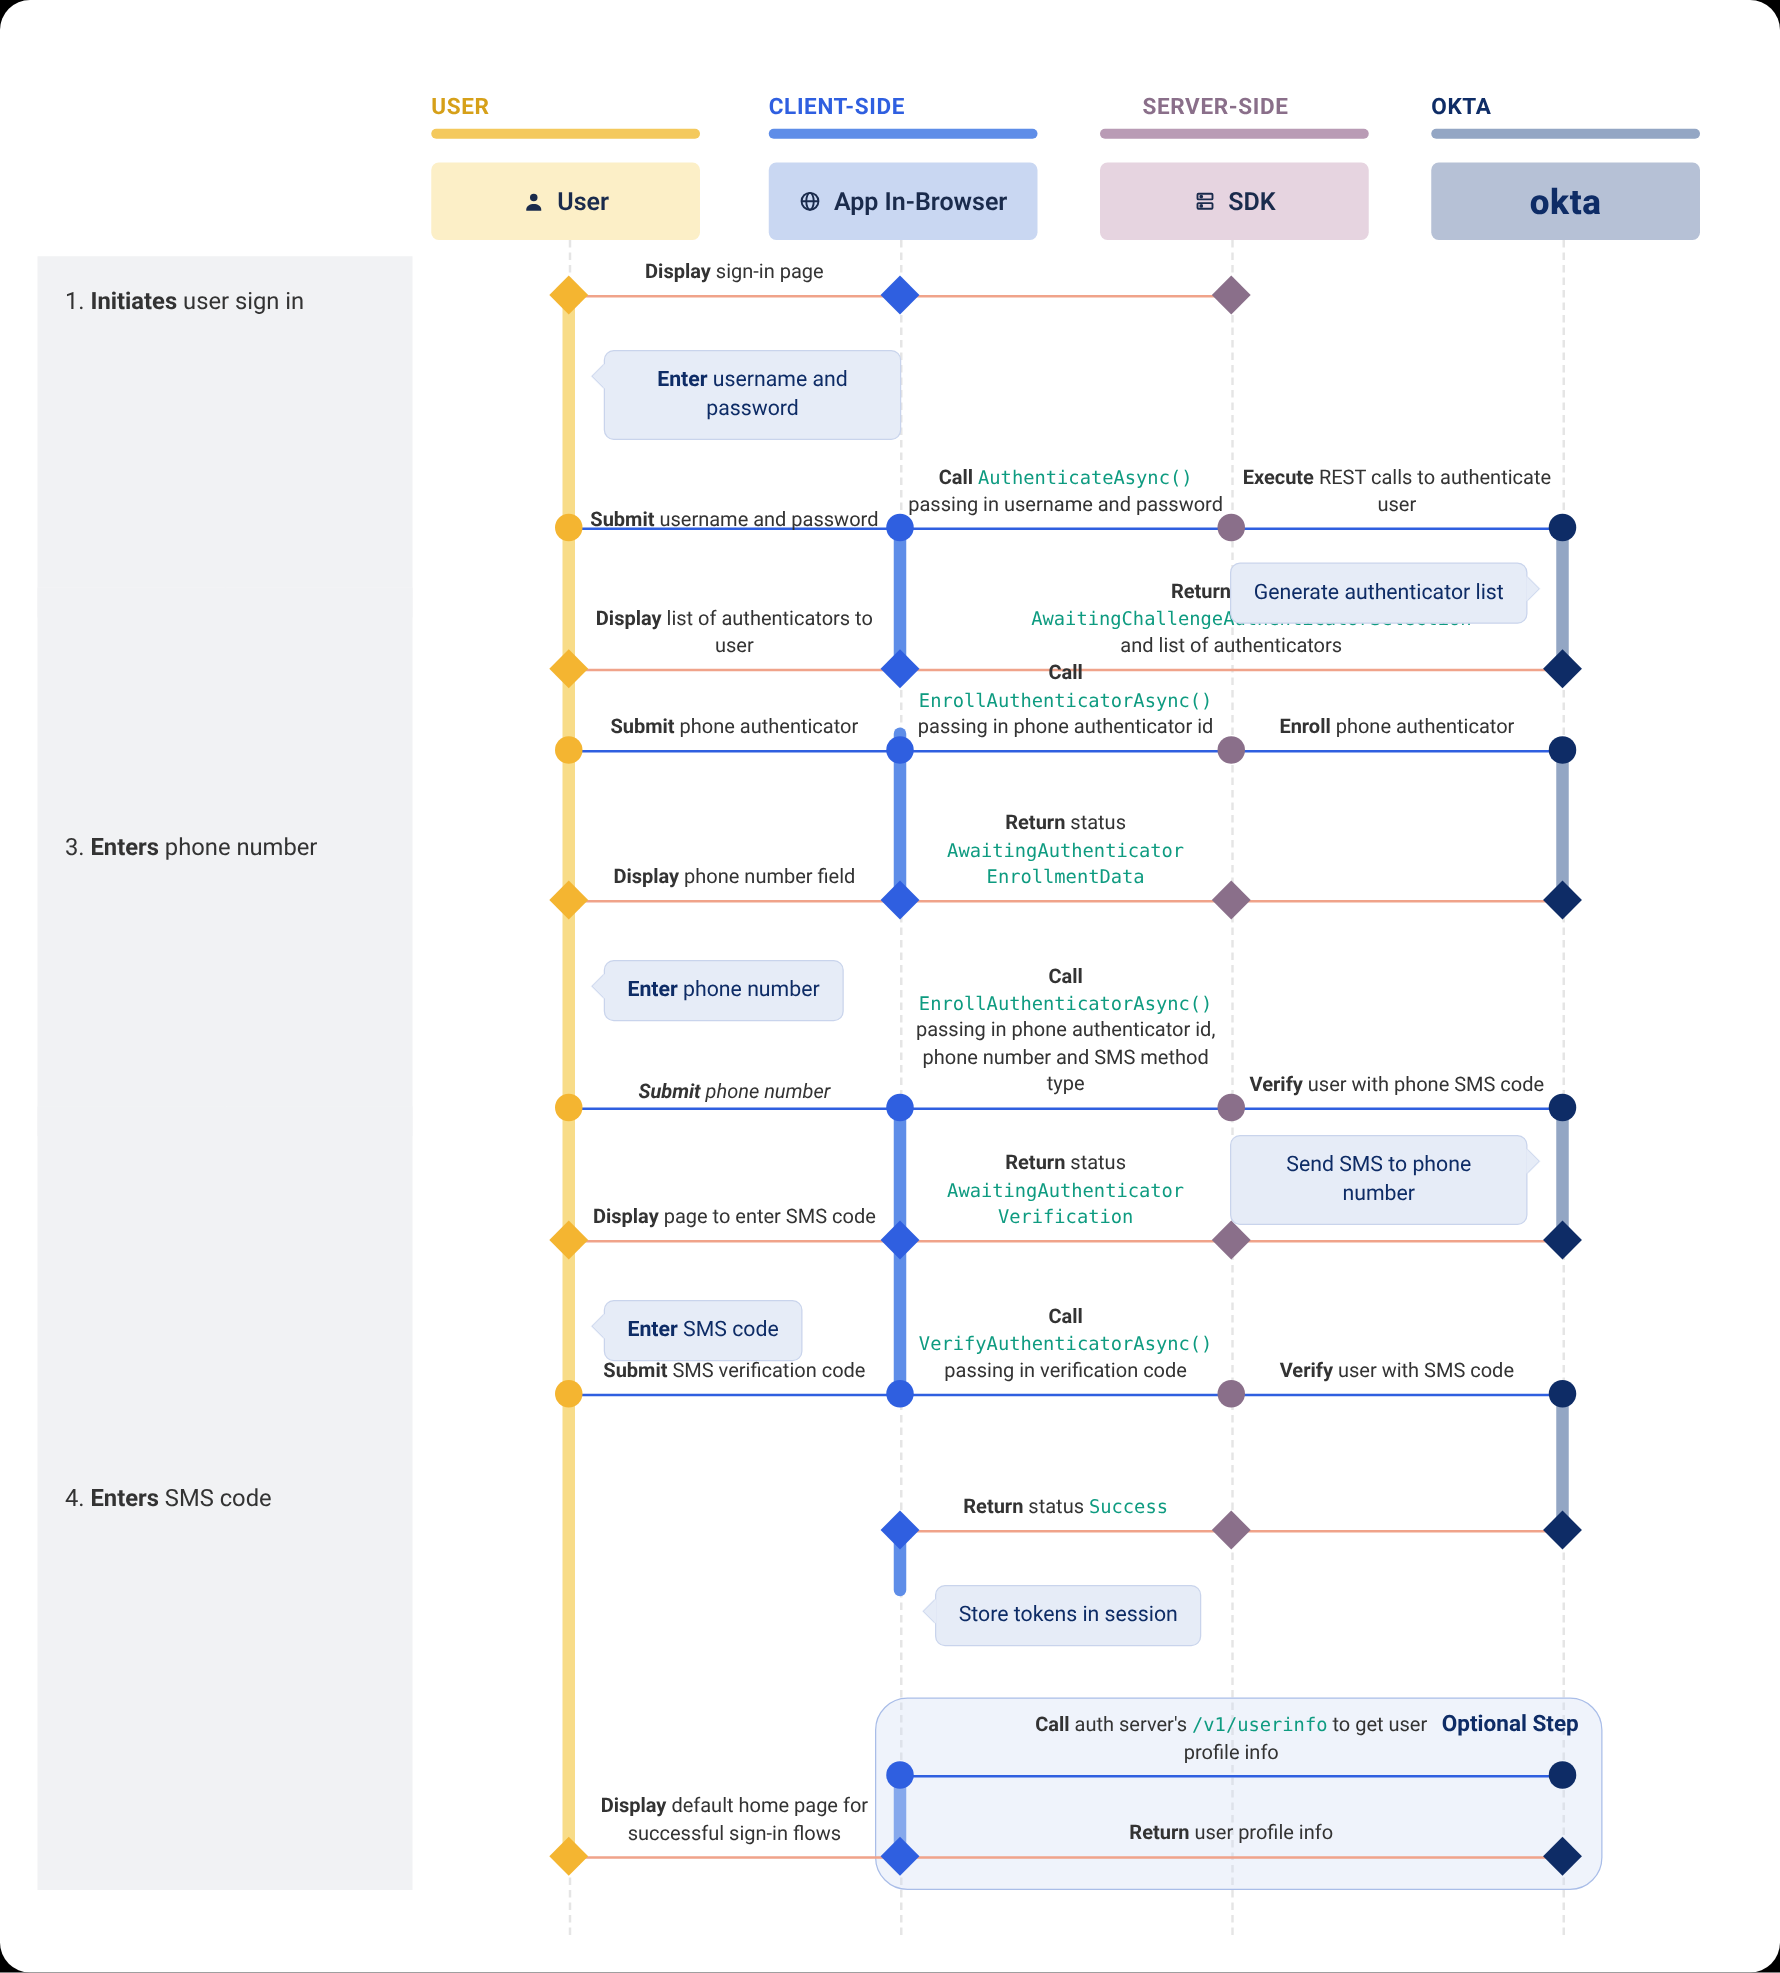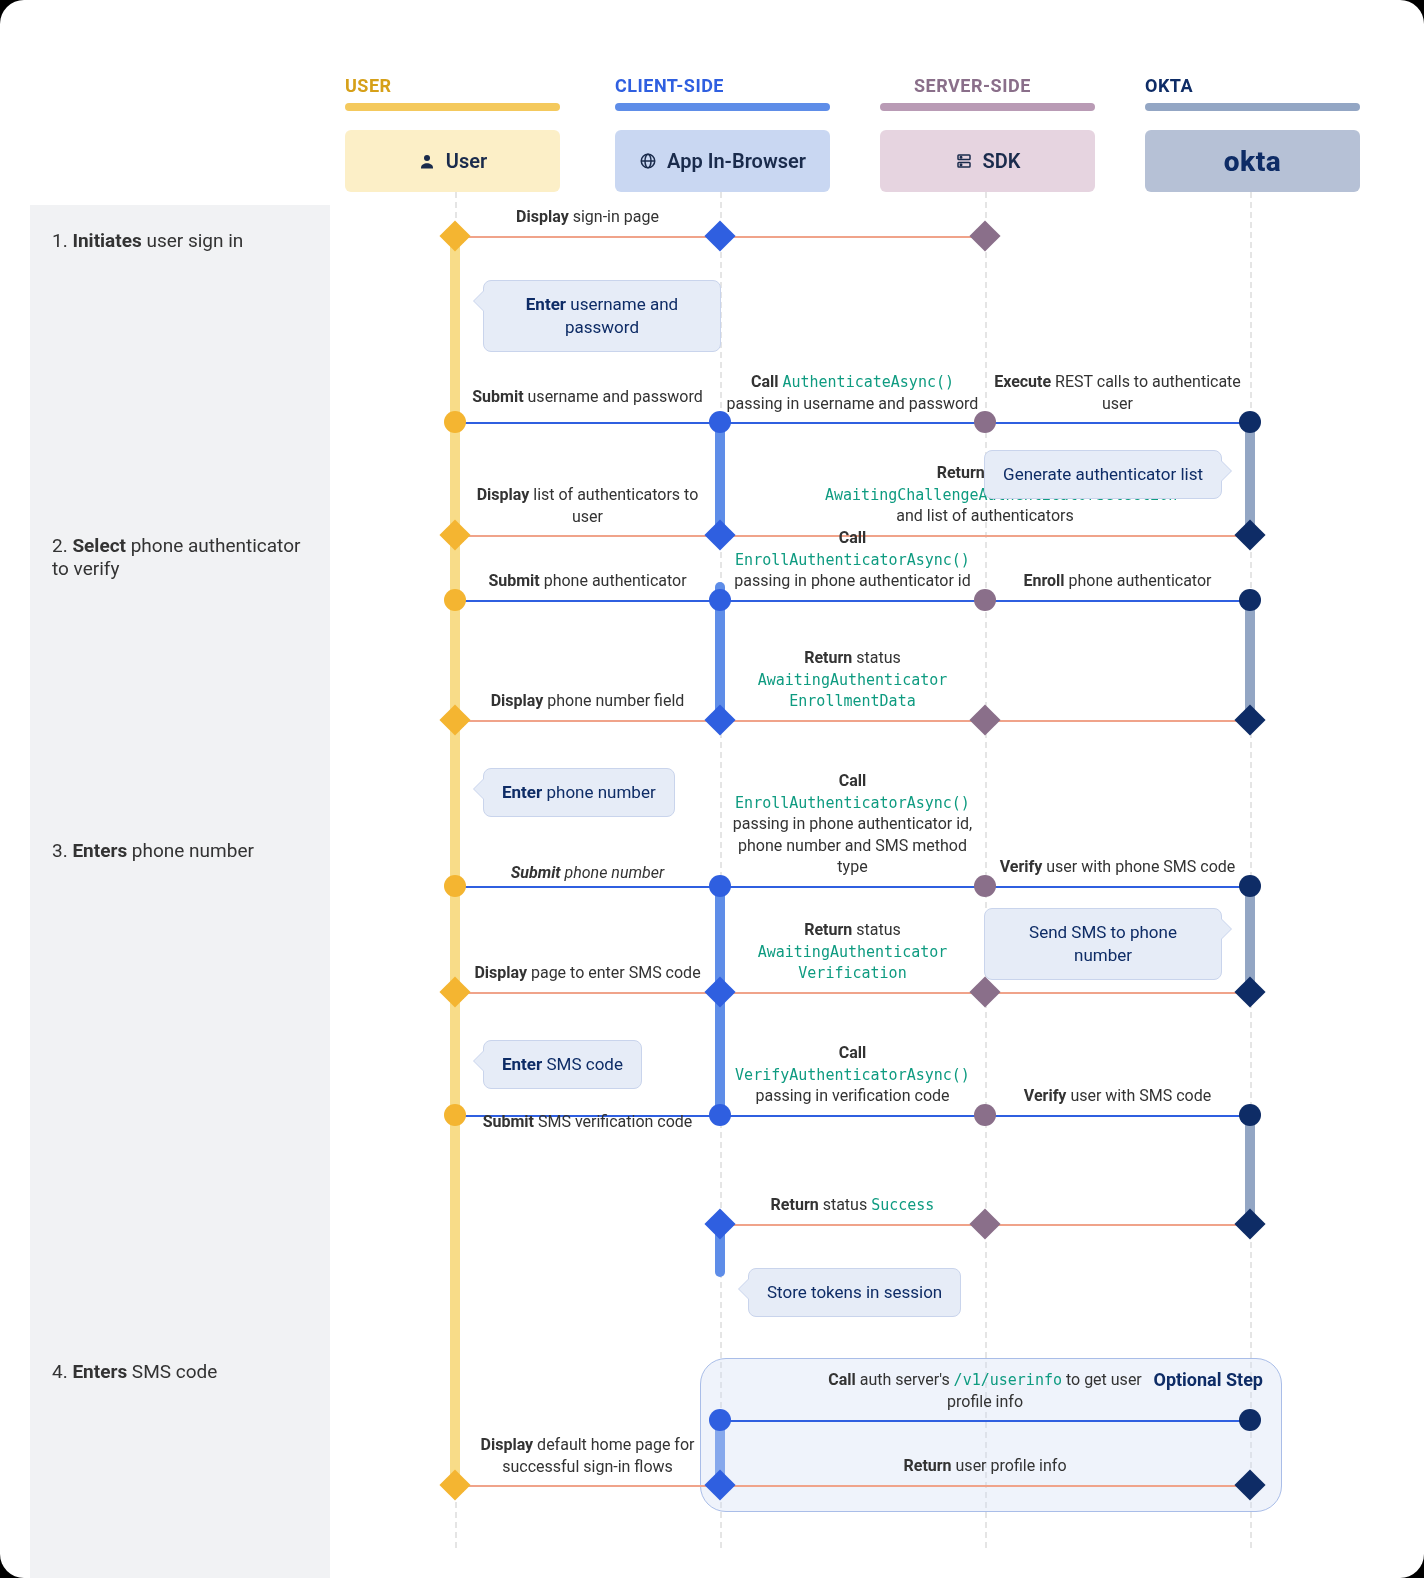--- a/index.html
+++ b/index.html
@@ -120,23 +120,20 @@
       <div class="lifeline-seg" style="left: 1245px; top: 420px; height: 113px; background: rgb(147, 166, 196);"></div>
       <div class="lifeline-seg" style="left: 1245px; top: 598px; height: 120px; background: rgb(147, 166, 196);"></div>
       <div class="lifeline-seg" style="left: 1245px; top: 884px; height: 106px; background: rgb(147, 166, 196);"></div>
       <div class="lifeline-seg" style="left: 1245px; top: 1113px; height: 109px; background: rgb(147, 166, 196);"></div>
     </div>
 
   <div class="steps" id="steps">
       <div class="step" style="height: 265px; display: flex; box-sizing: border-box;">
         <span>1. <b>Initiates</b> user sign in</span>
       </div>
-      <div class="step" style="height: 173px; display: flex; align-items: center; box-sizing: border-box;">
-        <span>2. <b>Select</b> phone authenticator to verify</span>
-      </div>
       <div class="step" style="height: 415px; display: flex; align-items: center; box-sizing: border-box;">
         <span>3. <b>Enters</b> phone number</span>
       </div>
       <div class="step" style="height: 627px; display: flex; align-items: center; box-sizing: border-box;">
         <span>4. <b>Enters</b> SMS code</span>
       </div>
     </div>
 
   <div class="optional" id="optional" style="top: 1358px; left: 700px; width: 580px; height: 152px; border-radius: 26px;">
     <div class="title">Optional Step</div>
@@ -150,21 +147,21 @@
       <div class="node d n-client" style="left: 720px; top: 236px;"></div>
       <div class="node d n-server" style="left: 985px; top: 236px;"></div>
       <div class="msg" style="left: 587.5px; top: 228px; transform: translate(-50%, -100%); width: 255px;"><b>Display</b> sign-in page</div>
       <div class="arrow blue ltr" style="left: 455px; width: 795px; top: 422px;">
         <div class="head"></div>
       </div>
       <div class="node n-user" style="left: 455px; top: 422px;"></div>
       <div class="node n-client" style="left: 720px; top: 422px;"></div>
       <div class="node n-server" style="left: 985px; top: 422px;"></div>
       <div class="node n-okta" style="left: 1250px; top: 422px;"></div>
-      <div class="msg" style="left: 587.5px; top: 408px; transform: translate(-50%, -100%); width: 255px;"><b>Submit</b> username and password</div>
+      <div class="msg" style="left: 587.5px; top: 426px; transform: translate(-50%, -100%); width: 255px;"><b>Submit</b> username and password</div>
       <div class="msg" style="left: 852.5px; top: 414px; transform: translate(-50%, -100%); width: 255px;"><b>Call </b><span class="code">AuthenticateAsync()</span> passing in username and password</div>
       <div class="msg" style="left: 1117.5px; top: 414px; transform: translate(-50%, -100%); width: 255px;"><b>Execute</b> REST calls to authenticate user</div>
       <div class="arrow salmon rtl" style="left: 455px; width: 795px; top: 535px;">
         <div class="head"></div>
       </div>
       <div class="node d n-user" style="left: 455px; top: 535px;"></div>
       <div class="node d n-client" style="left: 720px; top: 535px;"></div>
       <div class="node d n-okta" style="left: 1250px; top: 535px;"></div>
       <div class="msg" style="left: 587.5px; top: 527px; transform: translate(-50%, -100%); width: 255px;"><b>Display</b> list of authenticators to user</div>
       <div class="msg" style="left: 985px; top: 527px; transform: translate(-50%, -100%); width: 320px;"><b>Return</b> status <span class="code">AwaitingChallengeAuthenticatorSelection</span> and list of authenticators</div>
@@ -206,21 +203,21 @@
       <div class="node d n-okta" style="left: 1250px; top: 992px;"></div>
       <div class="msg" style="left: 587.5px; top: 984px; transform: translate(-50%, -100%); width: 255px;"><b>Display</b> page to enter SMS code</div>
       <div class="msg" style="left: 852.5px; top: 984px; transform: translate(-50%, -100%); width: 255px;"><b>Return</b> status <span class="code">AwaitingAuthenticator Verification</span></div>
       <div class="arrow blue ltr" style="left: 455px; width: 795px; top: 1115px;">
         <div class="head"></div>
       </div>
       <div class="node n-user" style="left: 455px; top: 1115px;"></div>
       <div class="node n-client" style="left: 720px; top: 1115px;"></div>
       <div class="node n-server" style="left: 985px; top: 1115px;"></div>
       <div class="node n-okta" style="left: 1250px; top: 1115px;"></div>
-      <div class="msg" style="left: 587.5px; top: 1107px; transform: translate(-50%, -100%); width: 255px; margin-top: 26px;"><b>Submit</b> SMS verification code</div>
+      <div class="msg" style="left: 587.5px; top: 1107px; transform: translate(-50%, -100%); width: 255px;"><b>Submit</b> SMS verification code</div>
       <div class="msg" style="left: 852.5px; top: 1107px; transform: translate(-50%, -100%); width: 255px;"><b>Call </b><span class="code">VerifyAuthenticatorAsync()</span> passing in verification code</div>
       <div class="msg" style="left: 1117.5px; top: 1107px; transform: translate(-50%, -100%); width: 255px;"><b>Verify</b> user with SMS code</div>
       <div class="arrow salmon rtl" style="left: 720px; width: 530px; top: 1224px;">
         <div class="head"></div>
       </div>
       <div class="node d n-client" style="left: 720px; top: 1224px;"></div>
       <div class="node d n-server" style="left: 985px; top: 1224px;"></div>
       <div class="node d n-okta" style="left: 1250px; top: 1224px;"></div>
       <div class="msg" style="left: 852.5px; top: 1216px; transform: translate(-50%, -100%); width: 255px;"><b>Return</b> status <span class="code">Success</span></div>
       <div class="arrow blue ltr" style="left: 720px; width: 530px; top: 1420px;">

